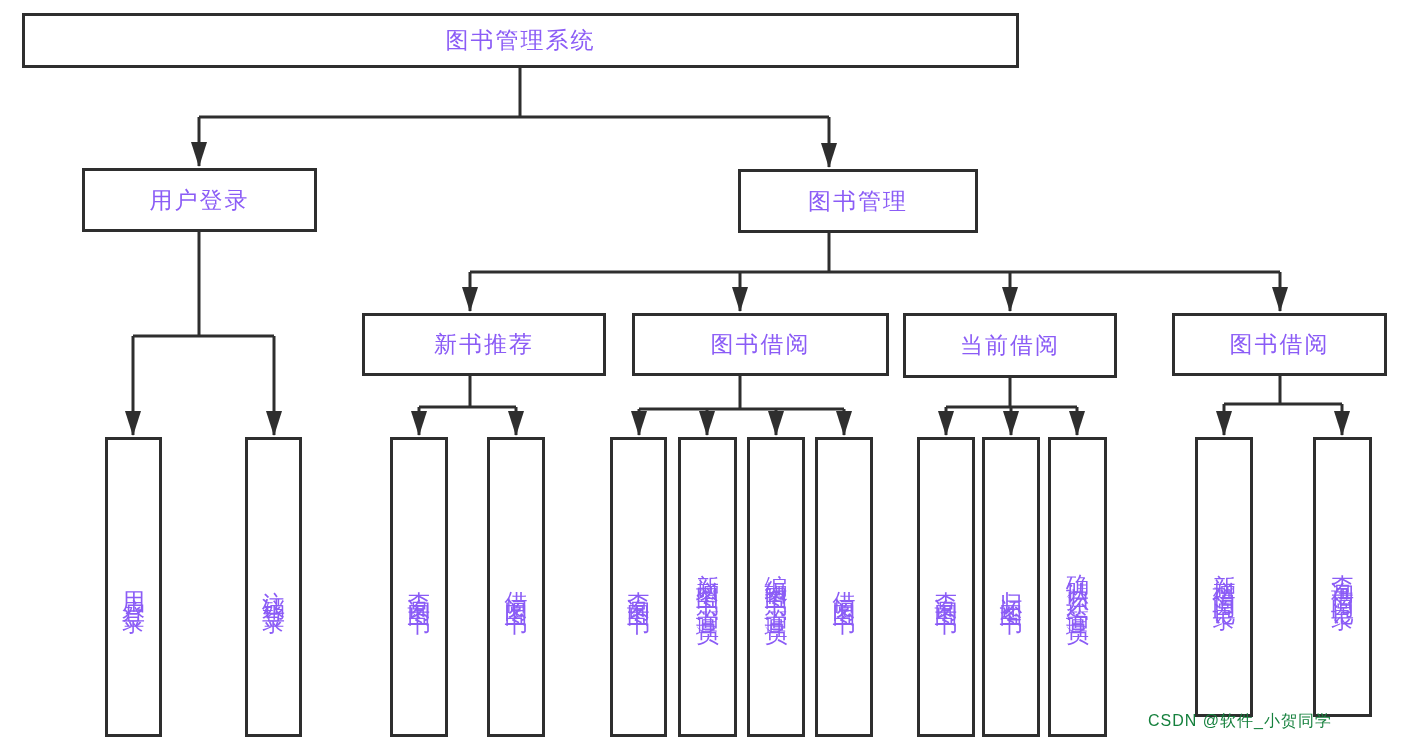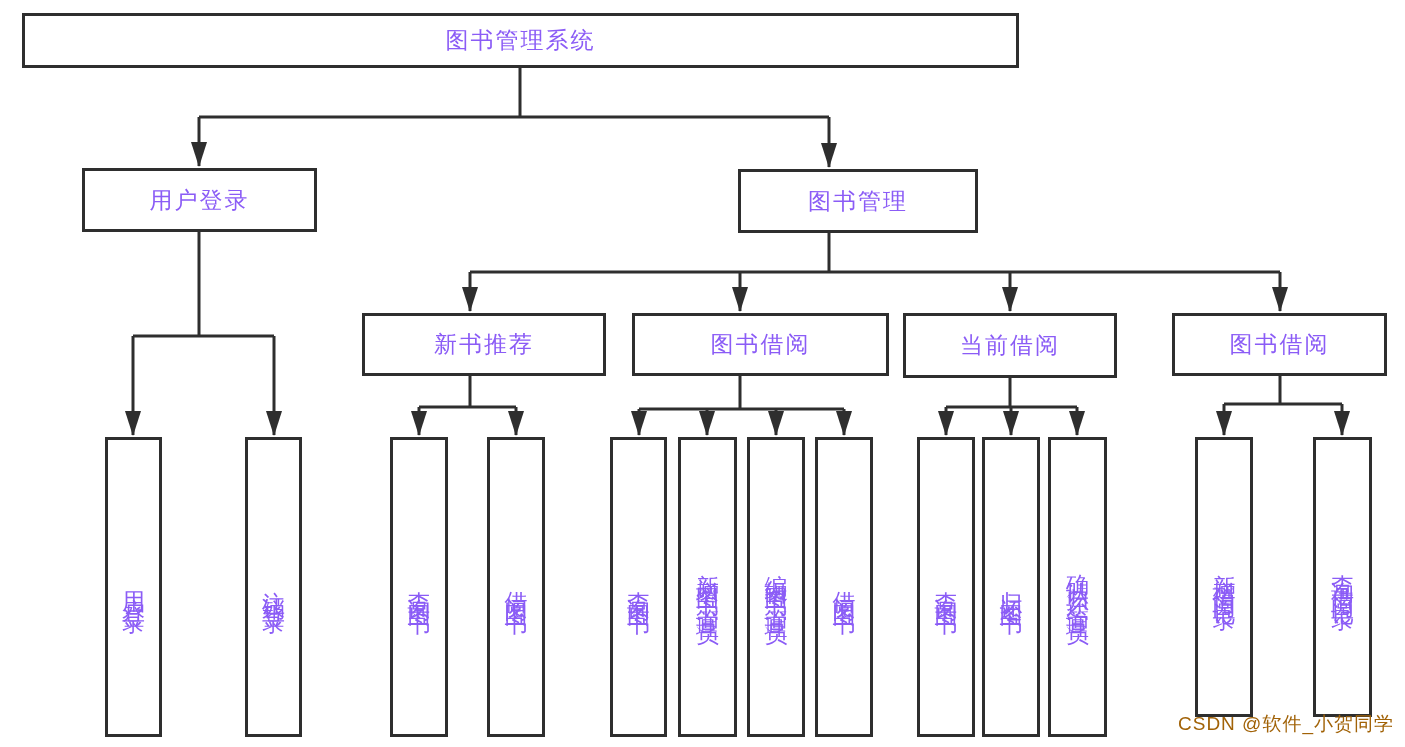--- a/index.html
+++ b/index.html
@@ -36,23 +36,23 @@
   .l3a { left:610px;  top:437px; width:57px; height:300px; }
   .l3b { left:678px;  top:437px; width:59px; height:300px; }
   .l3c { left:747px;  top:437px; width:58px; height:300px; }
   .l3d { left:815px;  top:437px; width:58px; height:300px; }
   .l4a { left:917px;  top:437px; width:58px; height:300px; }
   .l4b { left:982px;  top:437px; width:58px; height:300px; }
   .l4c { left:1048px; top:437px; width:59px; height:300px; }
   .l5a { left:1195px; top:437px; width:58px; height:280px; }
   .l5b { left:1313px; top:437px; width:59px; height:280px; }
   #wm {
-    position:absolute; left:1178px; top:711px;
-    font-size:19px; letter-spacing:1px;
-    color:#a16207; white-space:nowrap;
+    position:absolute; left:1148px; top:711px;
+    font-size:16px; letter-spacing:1px;
+    color:#15803d; white-space:nowrap;
   }
 </style>
 </head>
 <body>
 
 <div id="stage">
 
   <svg id="wires" width="1405" height="747" viewBox="0 0 1405 747">
     <defs>
       <marker id="arw" markerUnits="userSpaceOnUse" markerWidth="18" markerHeight="26" viewBox="0 0 18 26" refX="9" refY="24">

